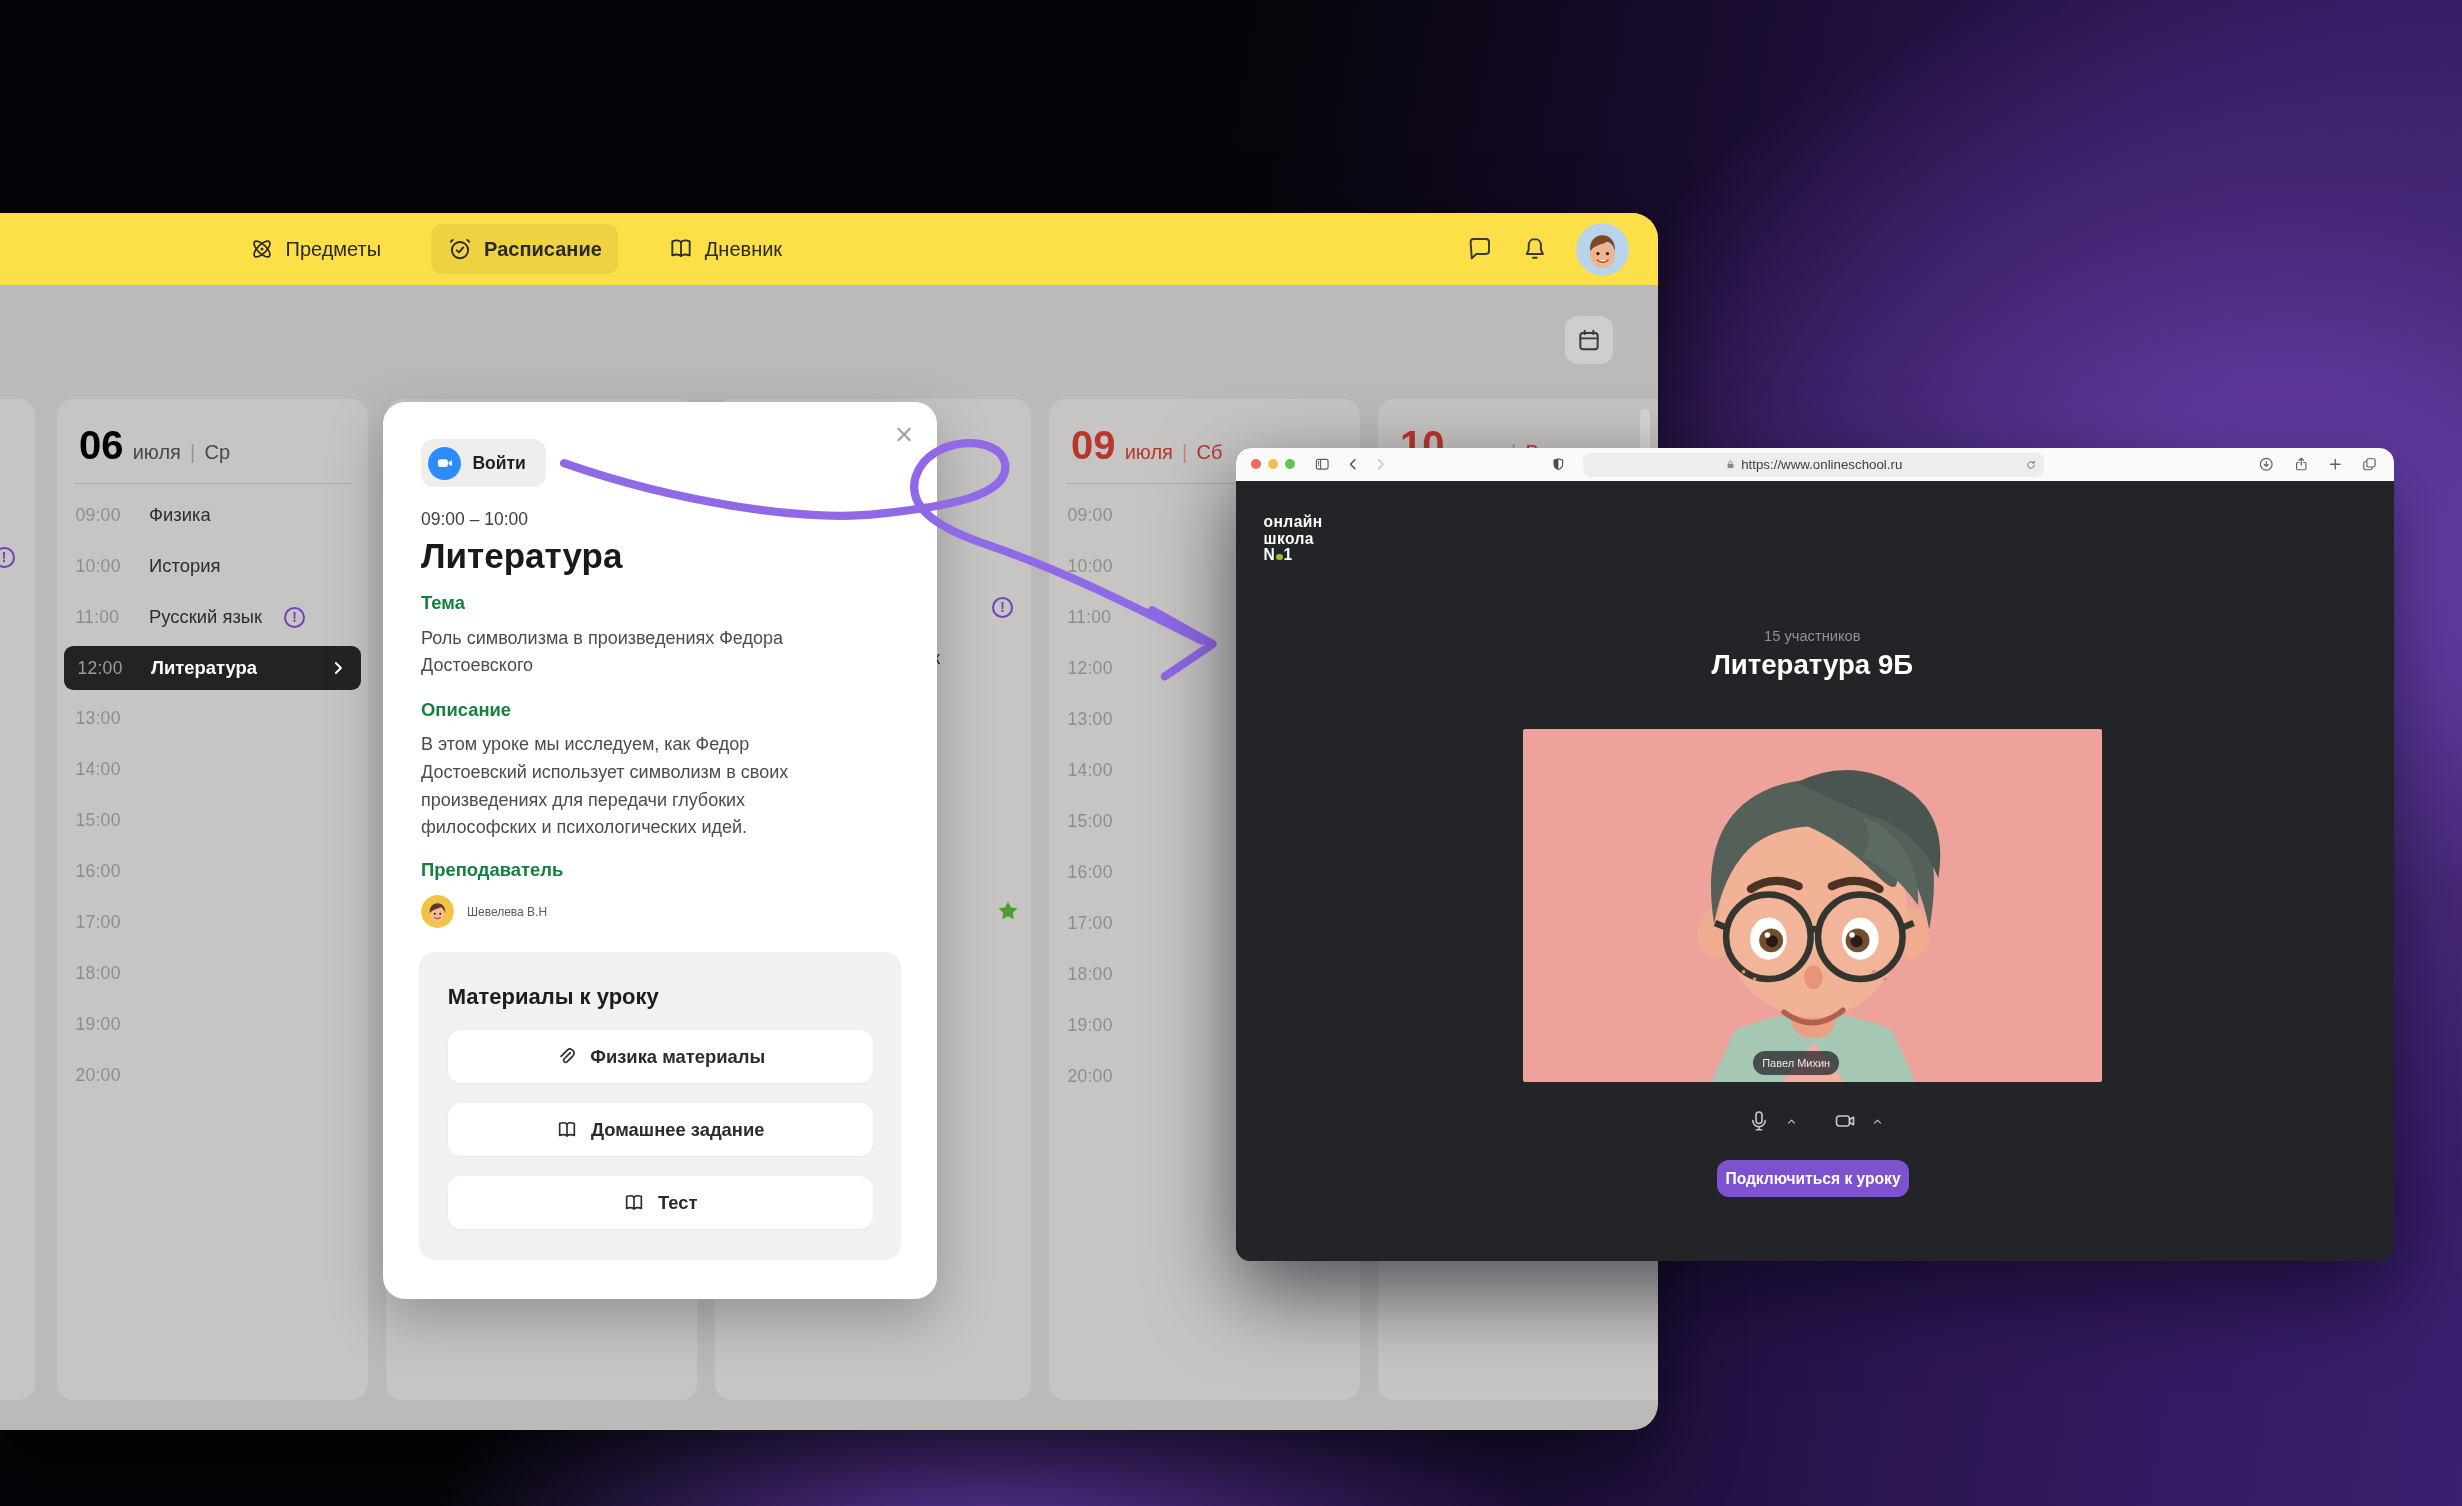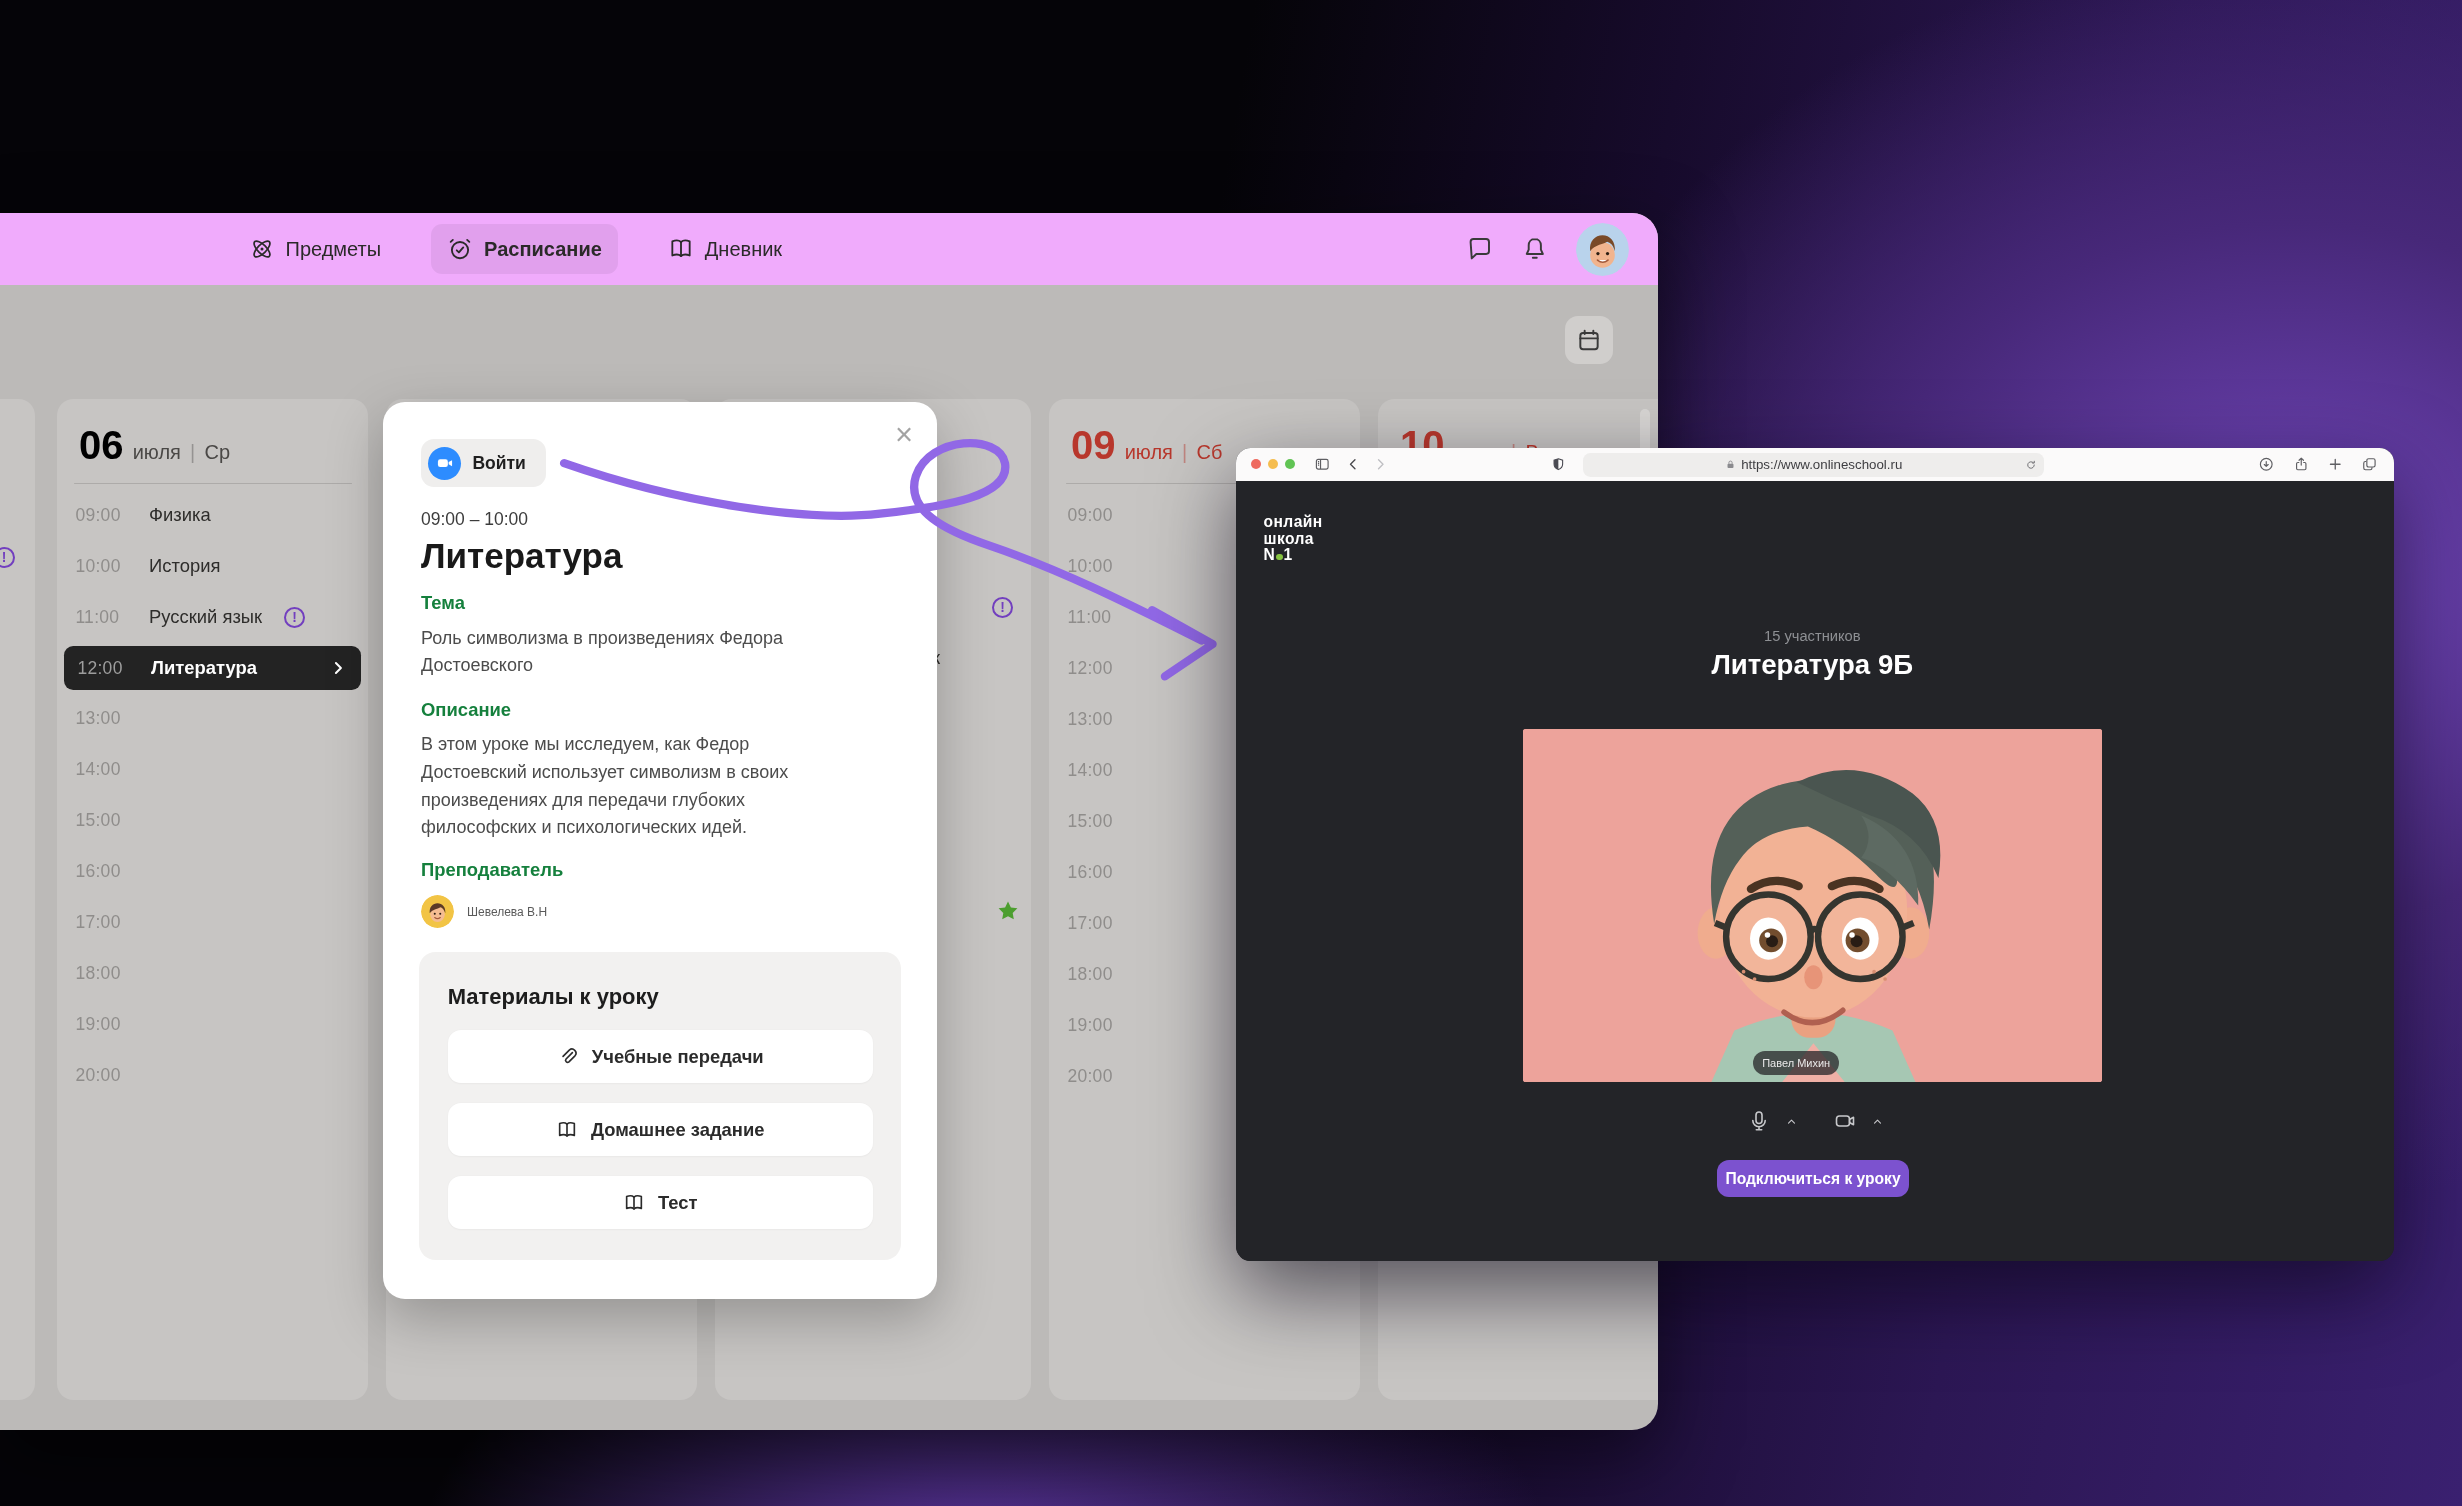--- a/index.html
+++ b/index.html
@@ -9,21 +9,21 @@
     background-color:#050408;
     background-image:
       radial-gradient(1057px 873px at 93% 38%, #7348bd 0%, #472879 40%, rgba(20,10,40,0) 72%),
       radial-gradient(873px 478px at 40% 104%, #5d36a2 0%, rgba(20,10,40,0) 65%),
       linear-gradient(100deg, #050408 46%, #170b2c 62%, #2c1754 80%, #3a2070 100%);}
   
   .slide-title{position:absolute;left:75px;top:70px;font-size:51px;font-weight:700;color:#ffffff;letter-spacing:0.2px;}
   
   .app{position:absolute;left:0;top:213px;width:1658px;height:1217px;background:#bcbab8;
     border-radius:0 26px 26px 0;box-shadow:0 27.6px 74px rgba(0,0,0,.5);overflow:hidden;}
-  .navbar{position:absolute;left:0;top:0;width:100%;height:72px;background:#f0abfc;display:flex;align-items:center;}
+  .navbar{position:absolute;left:0;top:0;width:100%;height:72px;background:#fde047;display:flex;align-items:center;}
   .tabs{display:flex;align-items:center;gap:33px;margin-left:232px;}
   .tab{display:flex;align-items:center;gap:11px;font-size:20px;font-weight:500;color:#2b2a29;padding:12px 16.5px;border-radius:11px;cursor:pointer;}
   .tab.active{background:rgba(0,0,0,.06);font-weight:600;}
   .tab svg{width:26px;height:26px;}
   .nav-right{margin-left:auto;margin-right:29px;display:flex;align-items:center;gap:27.6px;}
   .nav-ic{width:27.6px;height:27.6px;color:#3a3a3a;}
   .avatar{width:53px;height:53px;border-radius:50%;overflow:hidden;}
   .cal-btn{position:absolute;left:1565px;top:103px;width:48px;height:48px;border-radius:13px;background:#d0cecc;
     display:flex;align-items:center;justify-content:center;color:#3a3a3a;}
   .cal-btn svg{width:26px;height:26px;}
@@ -332,21 +332,21 @@
         </svg>
       </span>
       <span class="t-name">Шевелева В.Н</span>
     </div>
     <div class="materials">
       <div class="mt">Материалы к уроку</div>
       <div class="mat-btn">
         <svg viewBox="0 0 24 24" fill="none" stroke="currentColor" stroke-width="1.8" stroke-linecap="round" stroke-linejoin="round">
           <path d="M16.8 7.3l-6.9 6.9a2.2 2.2 0 0 0 3.1 3.1l6.6-6.6a4.4 4.4 0 0 0-6.2-6.2L6.6 11.3"></path>
         </svg>
-        <span>Учебные передачи</span>
+        <span>Физика материалы</span>
       </div>
       <div class="mat-btn">
         <svg viewBox="0 0 24 24" fill="none" stroke="currentColor" stroke-width="1.8" stroke-linecap="round" stroke-linejoin="round">
           <path d="M12 5.5C10 3.8 7 3.8 4 5v13c3-1.2 6-1.2 8 .5 2-1.7 5-1.7 8-.5V5c-3-1.2-6-1.2-8 .5z"></path>
             <path d="M12 5.5v13"></path>
         </svg>
         <span>Домашнее задание</span>
       </div>
       <div class="mat-btn">
         <svg viewBox="0 0 24 24" fill="none" stroke="currentColor" stroke-width="1.8" stroke-linecap="round" stroke-linejoin="round">

